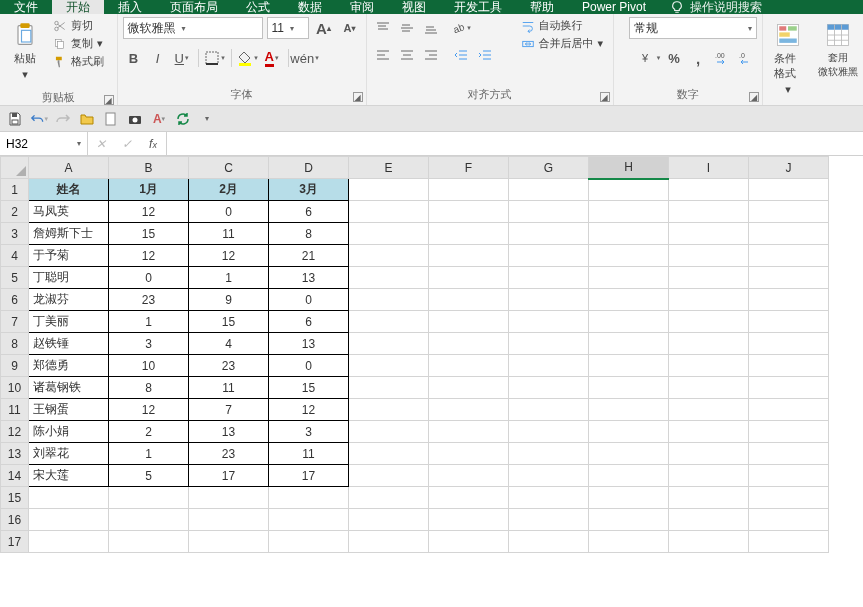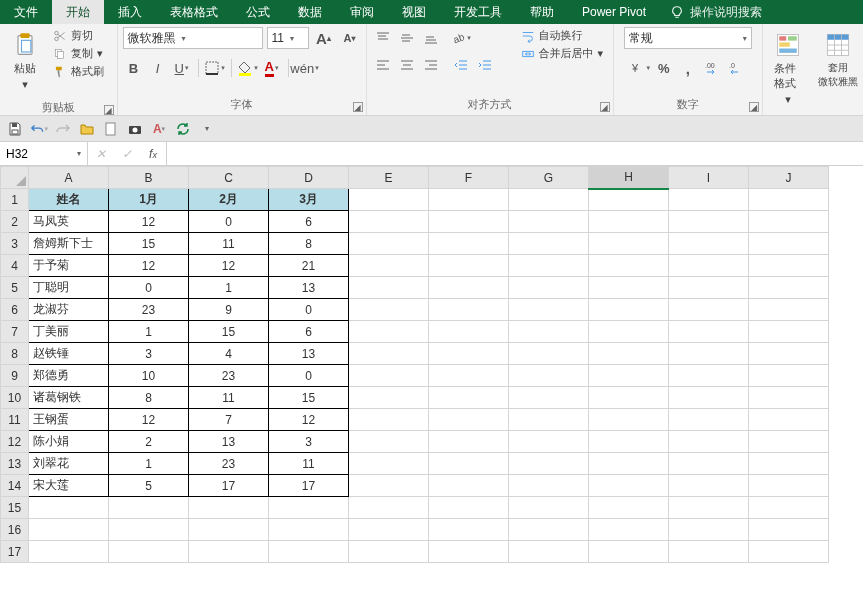--- a/index.html
+++ b/index.html
@@ -1,19 +1,19 @@
 <!DOCTYPE html>
 <html><head>
 <meta charset="utf-8">
 <style>
   * { box-sizing: border-box; margin: 0; padding: 0; }
   body { font-family: "Microsoft YaHei", Arial, sans-serif; font-size: 12px; background: #fff; overflow: hidden; width: 863px; height: 607px; }
   
   
-  .tabs { height: 24px; background: #0e6838; display: flex; align-items: stretch; color: #fff; }
+  .tabs { height: 14px; background: #0e6838; display: flex; align-items: stretch; color: #fff; }
   .tab { padding: 4px 14px; font-size: 12px; cursor: pointer; display: flex; align-items: center; }
   .tab.file { background: #0e6838; }
   .tab.active { background: #e6e6e6; color: #14532d; }
   .tabs .tell { display: flex; align-items: center; gap: 6px; padding: 0 10px; opacity: .9; }
   .tabs .tell svg { width: 14px; height: 14px; }
   
   
   .ribbon { height: 92px; background: #f3f3f3; border-bottom: 1px solid #d4d4d4; display: flex; }
   .group { border-right: 1px solid #e0e0e0; display: flex; flex-direction: column; justify-content: space-between; }
   .group-body { flex: 1; display: flex; padding: 3px 5px; align-items: flex-start; gap: 4px; }
@@ -60,21 +60,21 @@
   td.data-border { border: 1px solid #000; }
   td.hdr { background: #b7dde8; font-weight: bold; text-align: center; border: 1px solid #000; }
   td.name { text-align: left; }
   td.num { text-align: center; }
 </style>
 </head>
 <body>
 
 <div class="tabs">
   <div class="tab file">文件</div>
-  <div id="tabs-host" style="display: contents;"><div class="tab active">开始</div><div class="tab">插入</div><div class="tab">表格格式</div><div class="tab">公式</div><div class="tab">数据</div><div class="tab">审阅</div><div class="tab">视图</div><div class="tab">开发工具</div><div class="tab">帮助</div><div class="tab">Power Pivot</div></div>
+  <div id="tabs-host" style="display: contents;"><div class="tab active">开始</div><div class="tab">插入</div><div class="tab">页面布局</div><div class="tab">公式</div><div class="tab">数据</div><div class="tab">审阅</div><div class="tab">视图</div><div class="tab">开发工具</div><div class="tab">帮助</div><div class="tab">Power Pivot</div></div>
   <div class="tell">
     <svg viewBox="0 0 24 24">
         <path fill="none" stroke="#fff" stroke-width="2" d="M9 21h6M12 3a7 7 0 00-4 13v2h8v-2a7 7 0 00-4-13z"></path>
       </svg>
     <span>操作说明搜索</span>
   </div>
 </div>
 
 <div class="ribbon">
 
@@ -260,21 +260,21 @@
             </svg>
           <span>合并后居中</span>
             <span class="chev">▾</span>
         </div>
       </div>
     </div>
     <div class="group-label"><span>对齐方式</span><span class="launch">◢</span></div>
   </div>
 
   <div class="group" style="width:150px">
-    <div class="group-body" style="flex-direction:column;gap:4px;align-items:center">
+    <div class="group-body" style="flex-direction:column;gap:4px;align-items:flex-end">
       <div class="combo" style="width:128px">
           <span>常规</span>
           <span class="chev" style="margin-left:auto">▾</span>
         </div>
       <div class="btn-row">
         <div class="sq split">
             <svg viewBox="0 0 16 16">
               <text x="2" y="12" font-size="11" fill="#555">¥</text>
             </svg>
             <span class="chev">▾</span>

